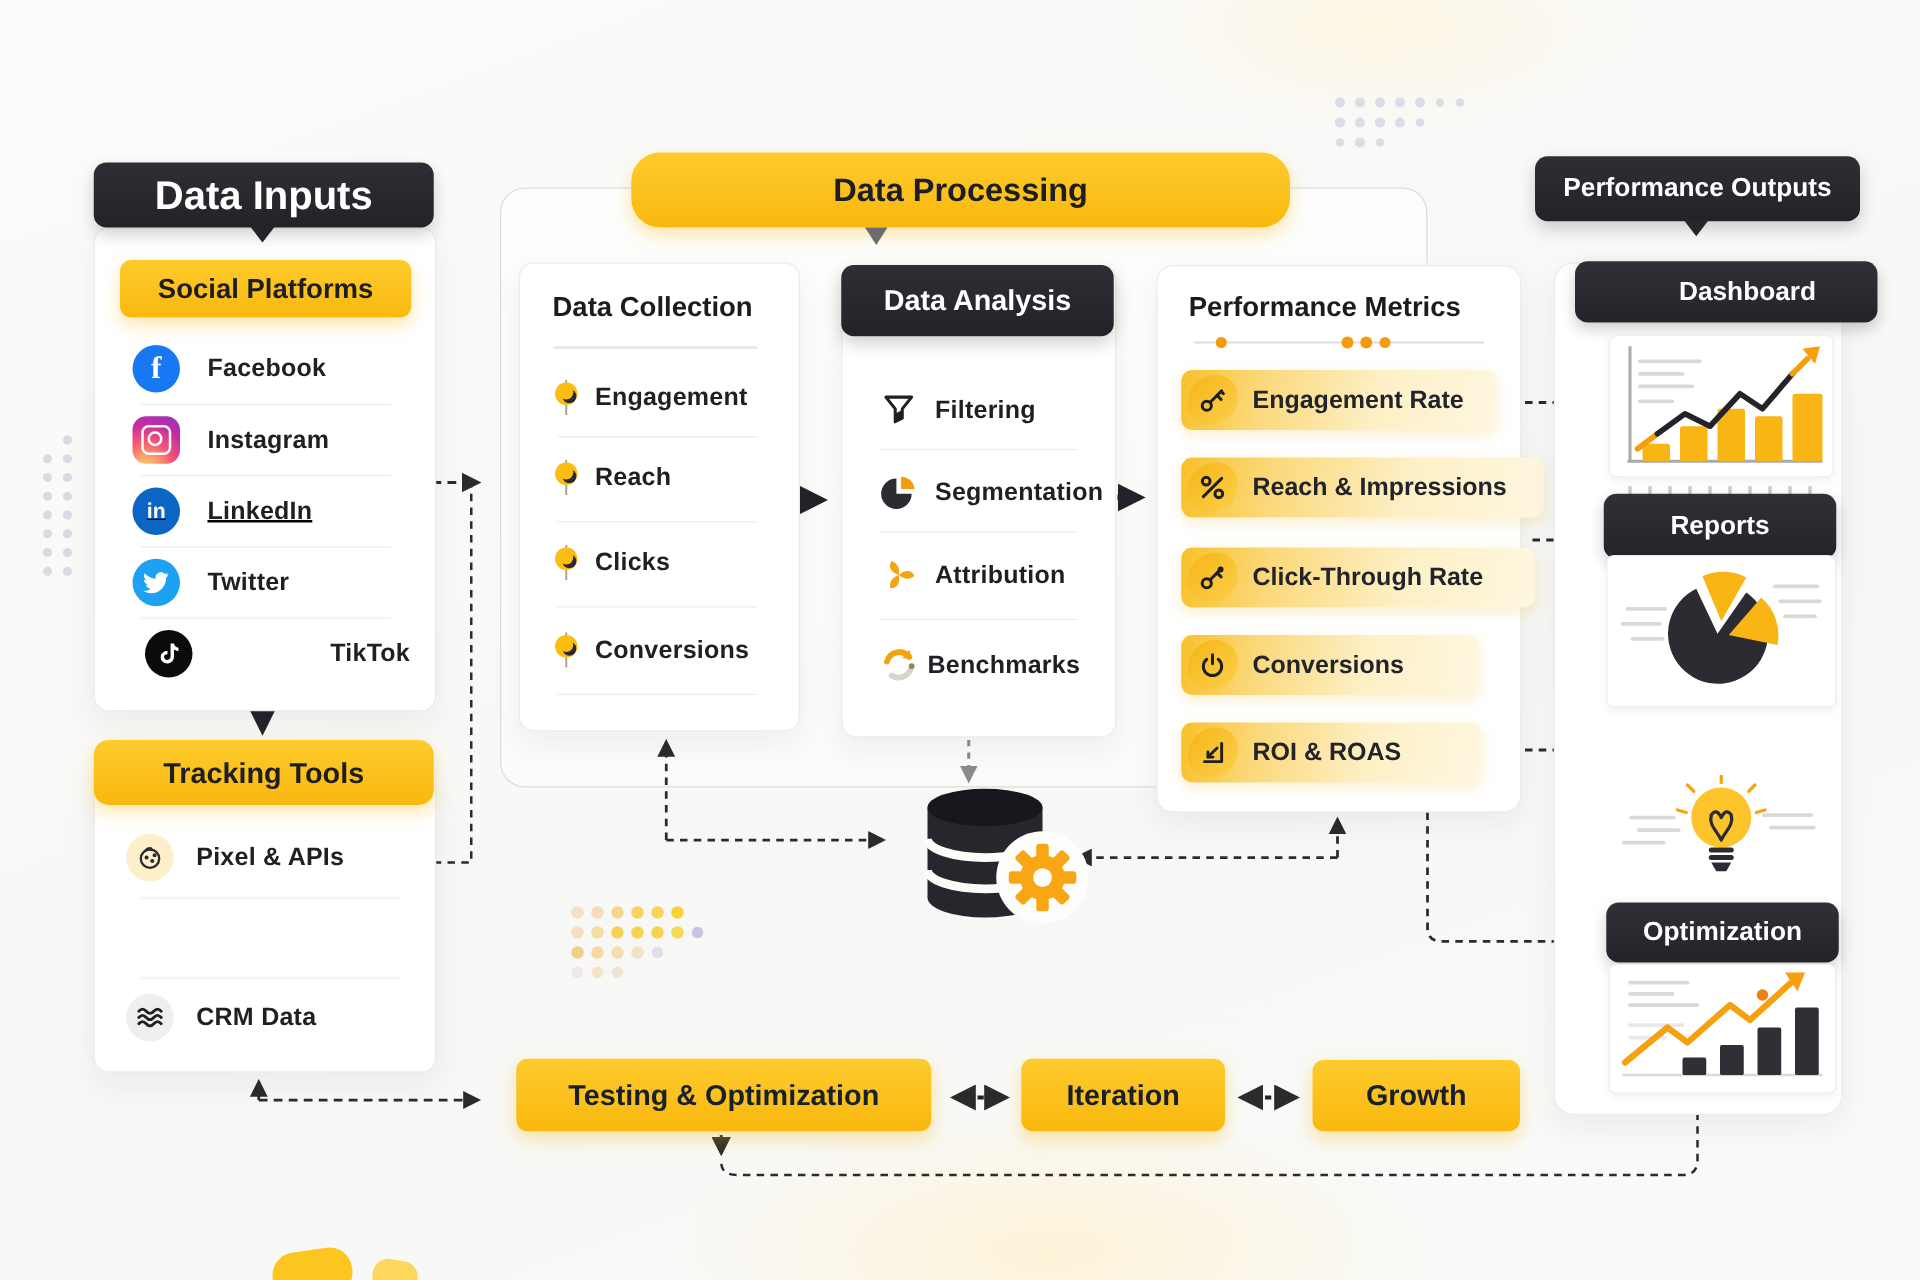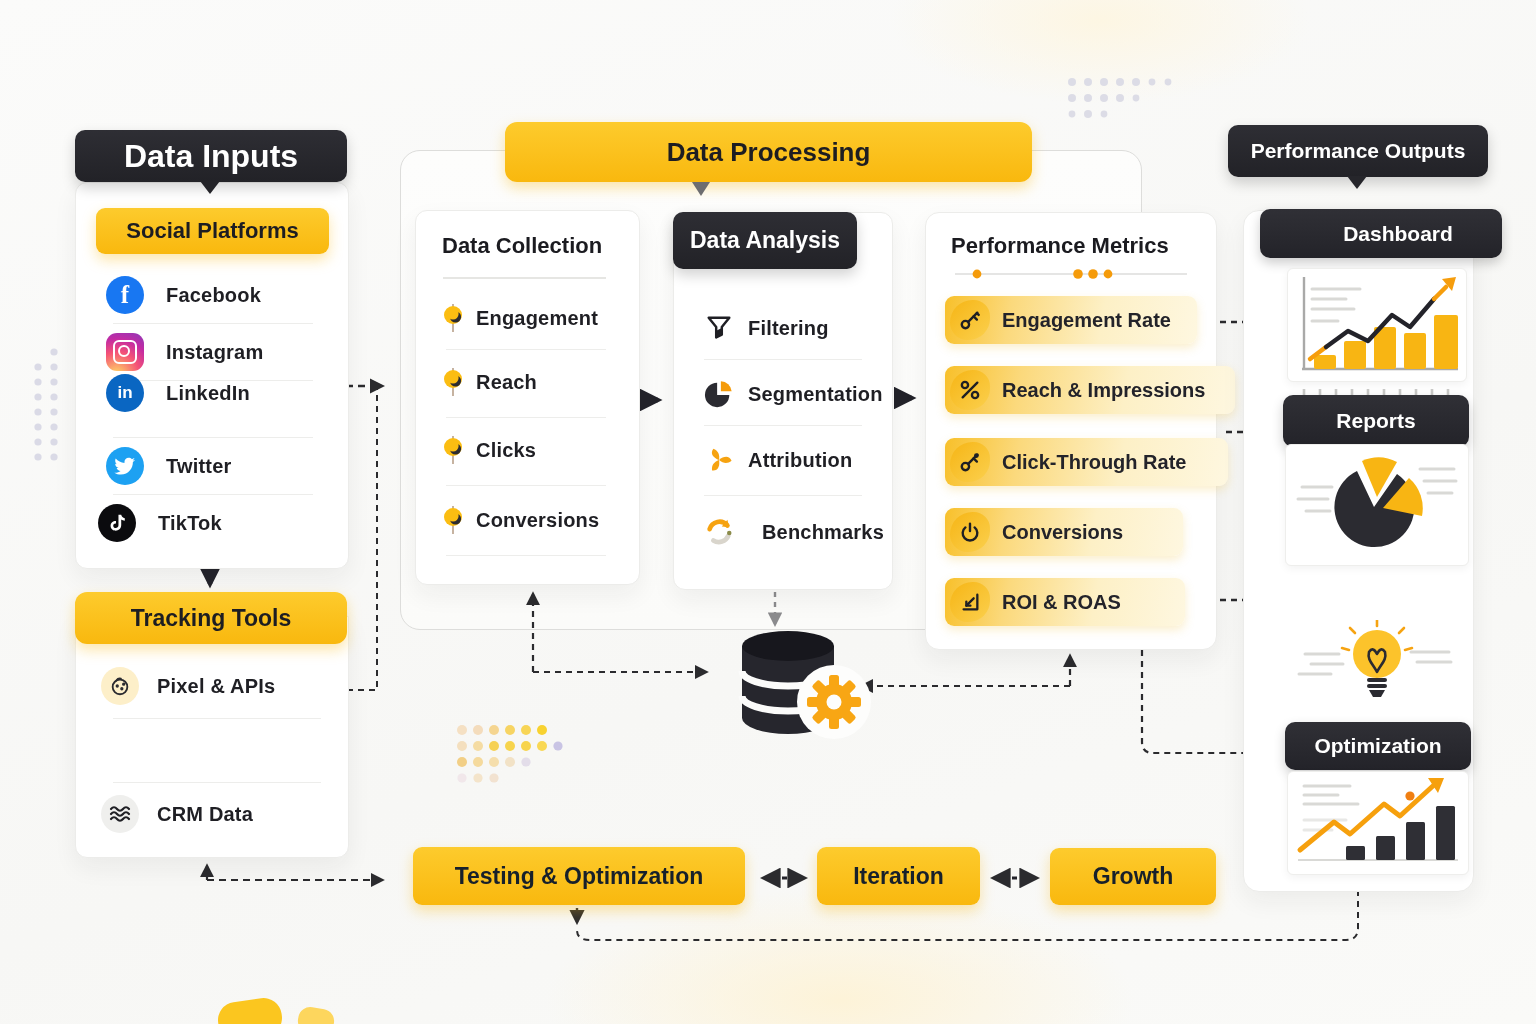--- a/index.html
+++ b/index.html
@@ -163,37 +163,37 @@
     <div class="divider" style="left:37px;top:140px;width:200px;"></div>
     <div class="list-row" style="left:30px;top:141px;width:212px;height:56px;">
       <div class="circle-icon" style="width:38px;height:38px;border-radius:11px;background:radial-gradient(circle at 28% 110%,#fdc468 8%,#f55376 45%,#c32aa3 72%,#8a3ab9 100%);">
         <div style="width:20px;height:20px;border:2.4px solid #fff;border-radius:6px;position:relative;">
           <div style="width:8px;height:8px;border:2.2px solid #fff;border-radius:50%;position:absolute;left:3px;top:3px;"></div>
         </div>
       </div>
       <span class="row-label" style="margin-left:22px;">Instagram</span>
     </div>
     <div class="divider" style="left:37px;top:197px;width:200px;"></div>
-    <div class="list-row" style="left:30px;top:182px;width:212px;height:56px;">
+    <div class="list-row" style="left:30px;top:198px;width:212px;height:56px;text-decoration:underline;">
       <div class="circle-icon" style="width:38px;height:38px;background:#0A66C2;">
         <span style="color:#fff;font-weight:bold;font-size:17px;">in</span>
       </div>
       <span class="row-label" style="margin-left:22px;">LinkedIn</span>
     </div>
     <div class="divider" style="left:37px;top:254px;width:200px;"></div>
     <div class="list-row" style="left:30px;top:255px;width:212px;height:56px;">
       <div class="circle-icon" style="width:38px;height:38px;background:#1DA1F2;">
         <svg width="22" height="22" viewBox="0 0 24 24">
             <path fill="#fff" d="M23,5.1c-0.8,0.4-1.7,0.6-2.6,0.8c0.9-0.6,1.6-1.5,2-2.5c-0.9,0.5-1.9,0.9-2.9,1.1C18.6,3.5,17.4,3,16,3c-2.6,0-4.6,2.1-4.6,4.6c0,0.4,0,0.7,0.1,1.1C7.6,8.5,4.2,6.7,1.9,3.9C1.5,4.6,1.3,5.4,1.3,6.2c0,1.6,0.8,3,2.1,3.9C2.6,10,1.9,9.8,1.3,9.5v0.1c0,2.2,1.6,4.1,3.7,4.5c-0.4,0.1-0.8,0.2-1.2,0.2c-0.3,0-0.6,0-0.9-0.1c0.6,1.8,2.3,3.2,4.3,3.2c-1.6,1.2-3.6,2-5.7,2c-0.4,0-0.7,0-1.1-0.1C2.4,20.6,4.9,21.4,7.5,21.4c8.5,0,13.1-7,13.1-13.1c0-0.2,0-0.4,0-0.6C21.6,7,22.4,6.1,23,5.1z"></path>
           </svg>
       </div>
       <span class="row-label" style="margin-left:22px;">Twitter</span>
     </div>
     <div class="divider" style="left:37px;top:311px;width:200px;"></div>
-    <div class="list-row" style="left:22px;top:312px;width:212px;height:56px;">
+    <div class="list-row" style="left:40px;top:312px;width:212px;height:56px;justify-content:space-between;">
       <div class="circle-icon" style="width:38px;height:38px;background:#0b0b0e;">
         <svg width="22" height="22" viewBox="0 0 24 24">
             <path fill="#fff" d="M16.6,3c0.4,2.1,1.8,3.5,3.9,3.7v2.8c-1.4,0-2.8-0.5-3.9-1.3v6.1c0,4-3.1,6.1-6,6.1c-2.7,0-5.6-1.9-5.6-5.4c0-3.4,2.9-5.5,5.9-5.3v2.9c-1.4-0.3-3,0.6-3,2.3c0,1.6,1.3,2.5,2.7,2.5c1.5,0,3-1,3-3V3H16.6z"></path>
           </svg>
       </div>
       <span class="row-label" style="margin-left:22px;">TikTok</span>
     </div>
   </div>
 
   <div class="dark-pill abs" style="left:75px;top:130px;width:272px;height:52px;font-size:32px;">
@@ -228,21 +228,21 @@
               <path d="M3,6 q3,-3.5 6,0 t6,0 t6,0"></path>
               <path d="M3,11 q3,-3.5 6,0 t6,0 t6,0"></path>
               <path d="M3,16 q3,-3.5 6,0 t6,0 t6,0"></path>
             </g>
           </svg>
       </div>
       <span class="row-label" style="margin-left:18px;">CRM Data</span>
     </div>
   </div>
 
-  <div class="yellow-pill abs" style="left:505px;top:122px;width:527px;height:60px;font-size:26px;border-radius:12px;z-index:4;">
+  <div class="yellow-pill abs" style="left:505px;top:122px;width:527px;height:60px;font-size:26px;border-radius:23px;z-index:4;">
     <span>Data Processing</span>
   </div>
   <div class="pointer-down abs" style="left:692px;top:182px;border-left-width:9px;border-right-width:9px;border-top:14px solid #6d6d70;z-index:4;"></div>
 
   <div class="abs card" style="left:415px;top:210px;width:223px;height:373px;">
     <div class="abs" style="left:26px;top:22px;font-size:22px;font-weight:bold;color:#1b1b20;">Data Collection</div>
     <div class="divider" style="left:27px;top:66px;width:163px;height:2px;background:#e6e6e3;"></div>
 
     <div class="list-row" style="left:26px;top:78px;width:180px;height:58px;">
       <svg width="22" height="32" viewBox="0 0 22 32">
@@ -318,24 +318,24 @@
       <span class="row-label" style="margin-left:14px;">Attribution</span>
     </div>
     <div class="divider" style="left:30px;top:282px;width:158px;"></div>
     <div class="list-row" style="left:30px;top:290px;width:180px;height:58px;">
       <svg width="30" height="30" viewBox="0 0 32 32">
         <path d="M6,13 A11,11 0 0 1 25,9" fill="none" stroke="#f6a311" stroke-width="5" stroke-linecap="round"></path>
         <path d="M25,3 L27,11 L19,10 Z" fill="#f6a311"></path>
         <path d="M26,20 A11,11 0 0 1 10,25" fill="none" stroke="#d9d5cc" stroke-width="5" stroke-linecap="round"></path>
         <circle cx="27" cy="17" r="2.4" fill="#8b8b4a"></circle>
       </svg>
-      <span class="row-label" style="margin-left:28px;">Benchmarks</span>
-    </div>
-  </div>
-  <div class="dark-pill abs" style="left:673px;top:212px;width:184px;height:57px;font-size:23px;z-index:3;">
+      <span class="row-label" style="margin-left:8px;">Benchmarks</span>
+    </div>
+  </div>
+  <div class="dark-pill abs" style="left:673px;top:212px;width:218px;height:57px;font-size:23px;z-index:3;">
     <span>Data Analysis</span>
   </div>
 
   <div class="abs card" style="left:925px;top:212px;width:290px;height:436px;border-radius:14px;">
     <div class="abs" style="left:25px;top:20px;font-size:22px;font-weight:bold;color:#1b1b20;">Performance Metrics</div>
     <svg class="abs" style="left:25px;top:54px;" width="240" height="14">
       <line x1="4" y1="7" x2="236" y2="7" stroke="#dddddb" stroke-width="1.6"></line>
       <circle cx="26" cy="7" r="4.4" fill="#f59b0a"></circle>
         <circle cx="127" cy="7" r="4.8" fill="#f59b0a"></circle>
         <circle cx="142" cy="7" r="4.8" fill="#f59b0a"></circle>

